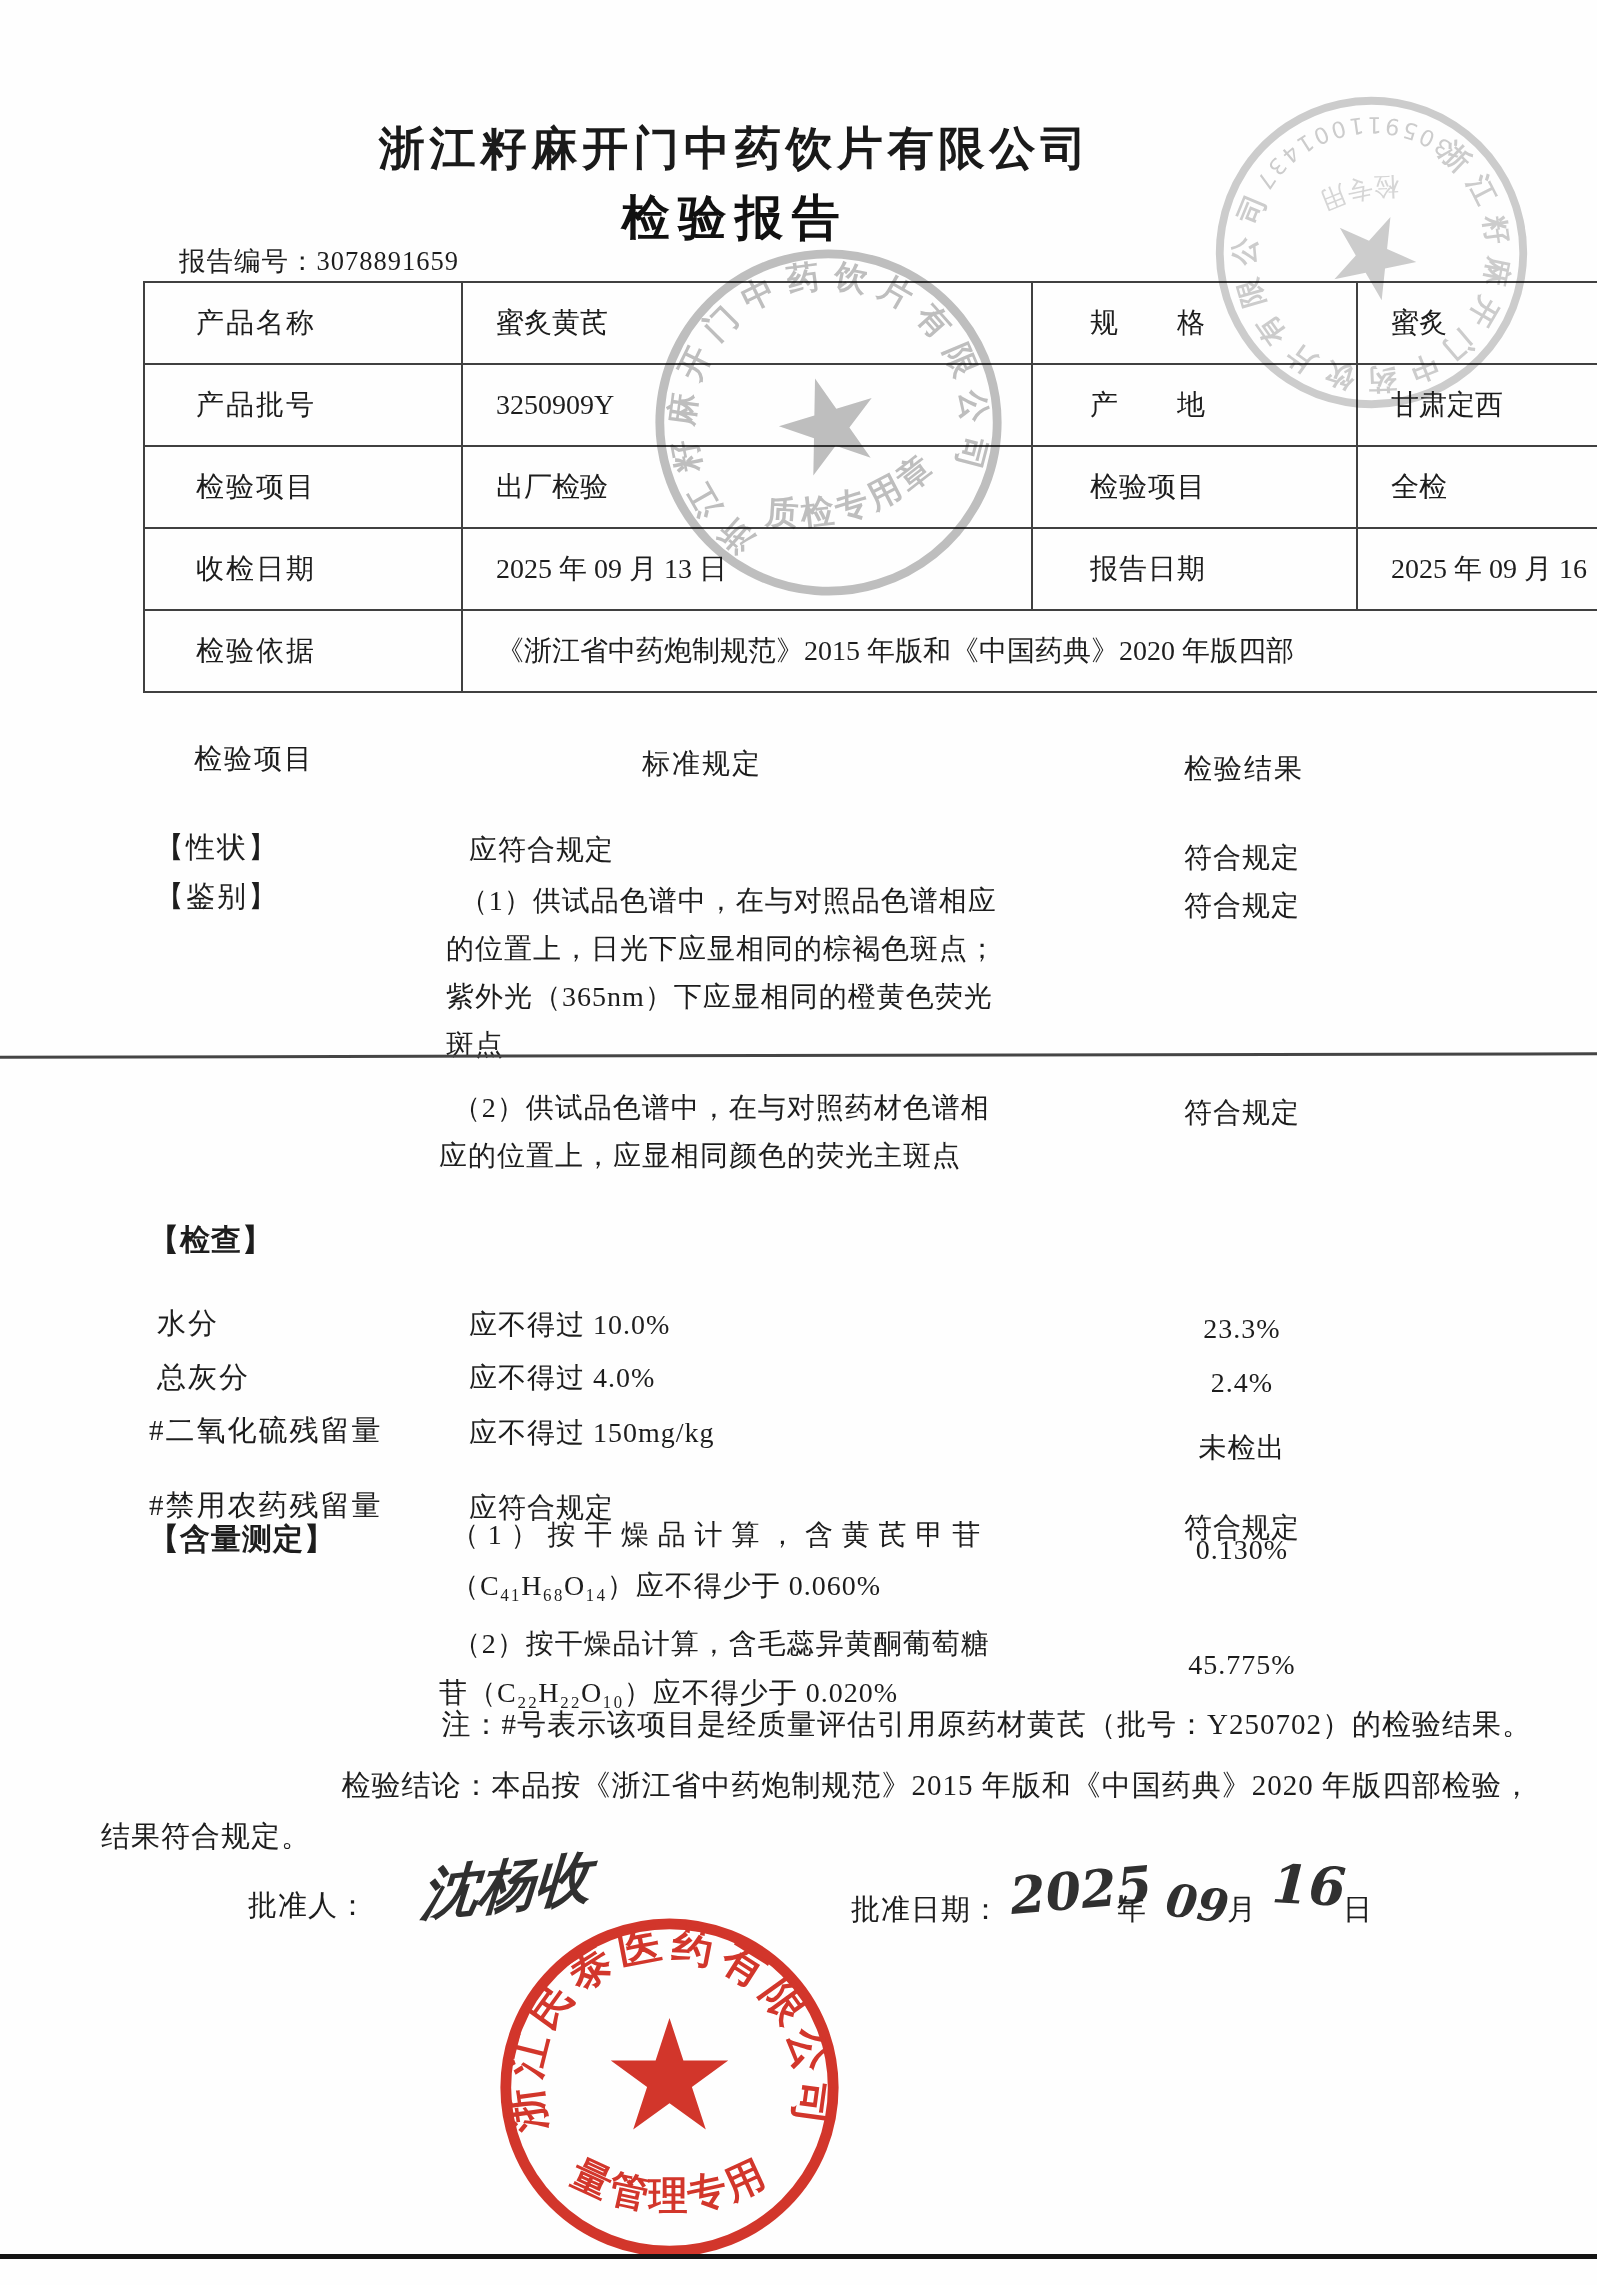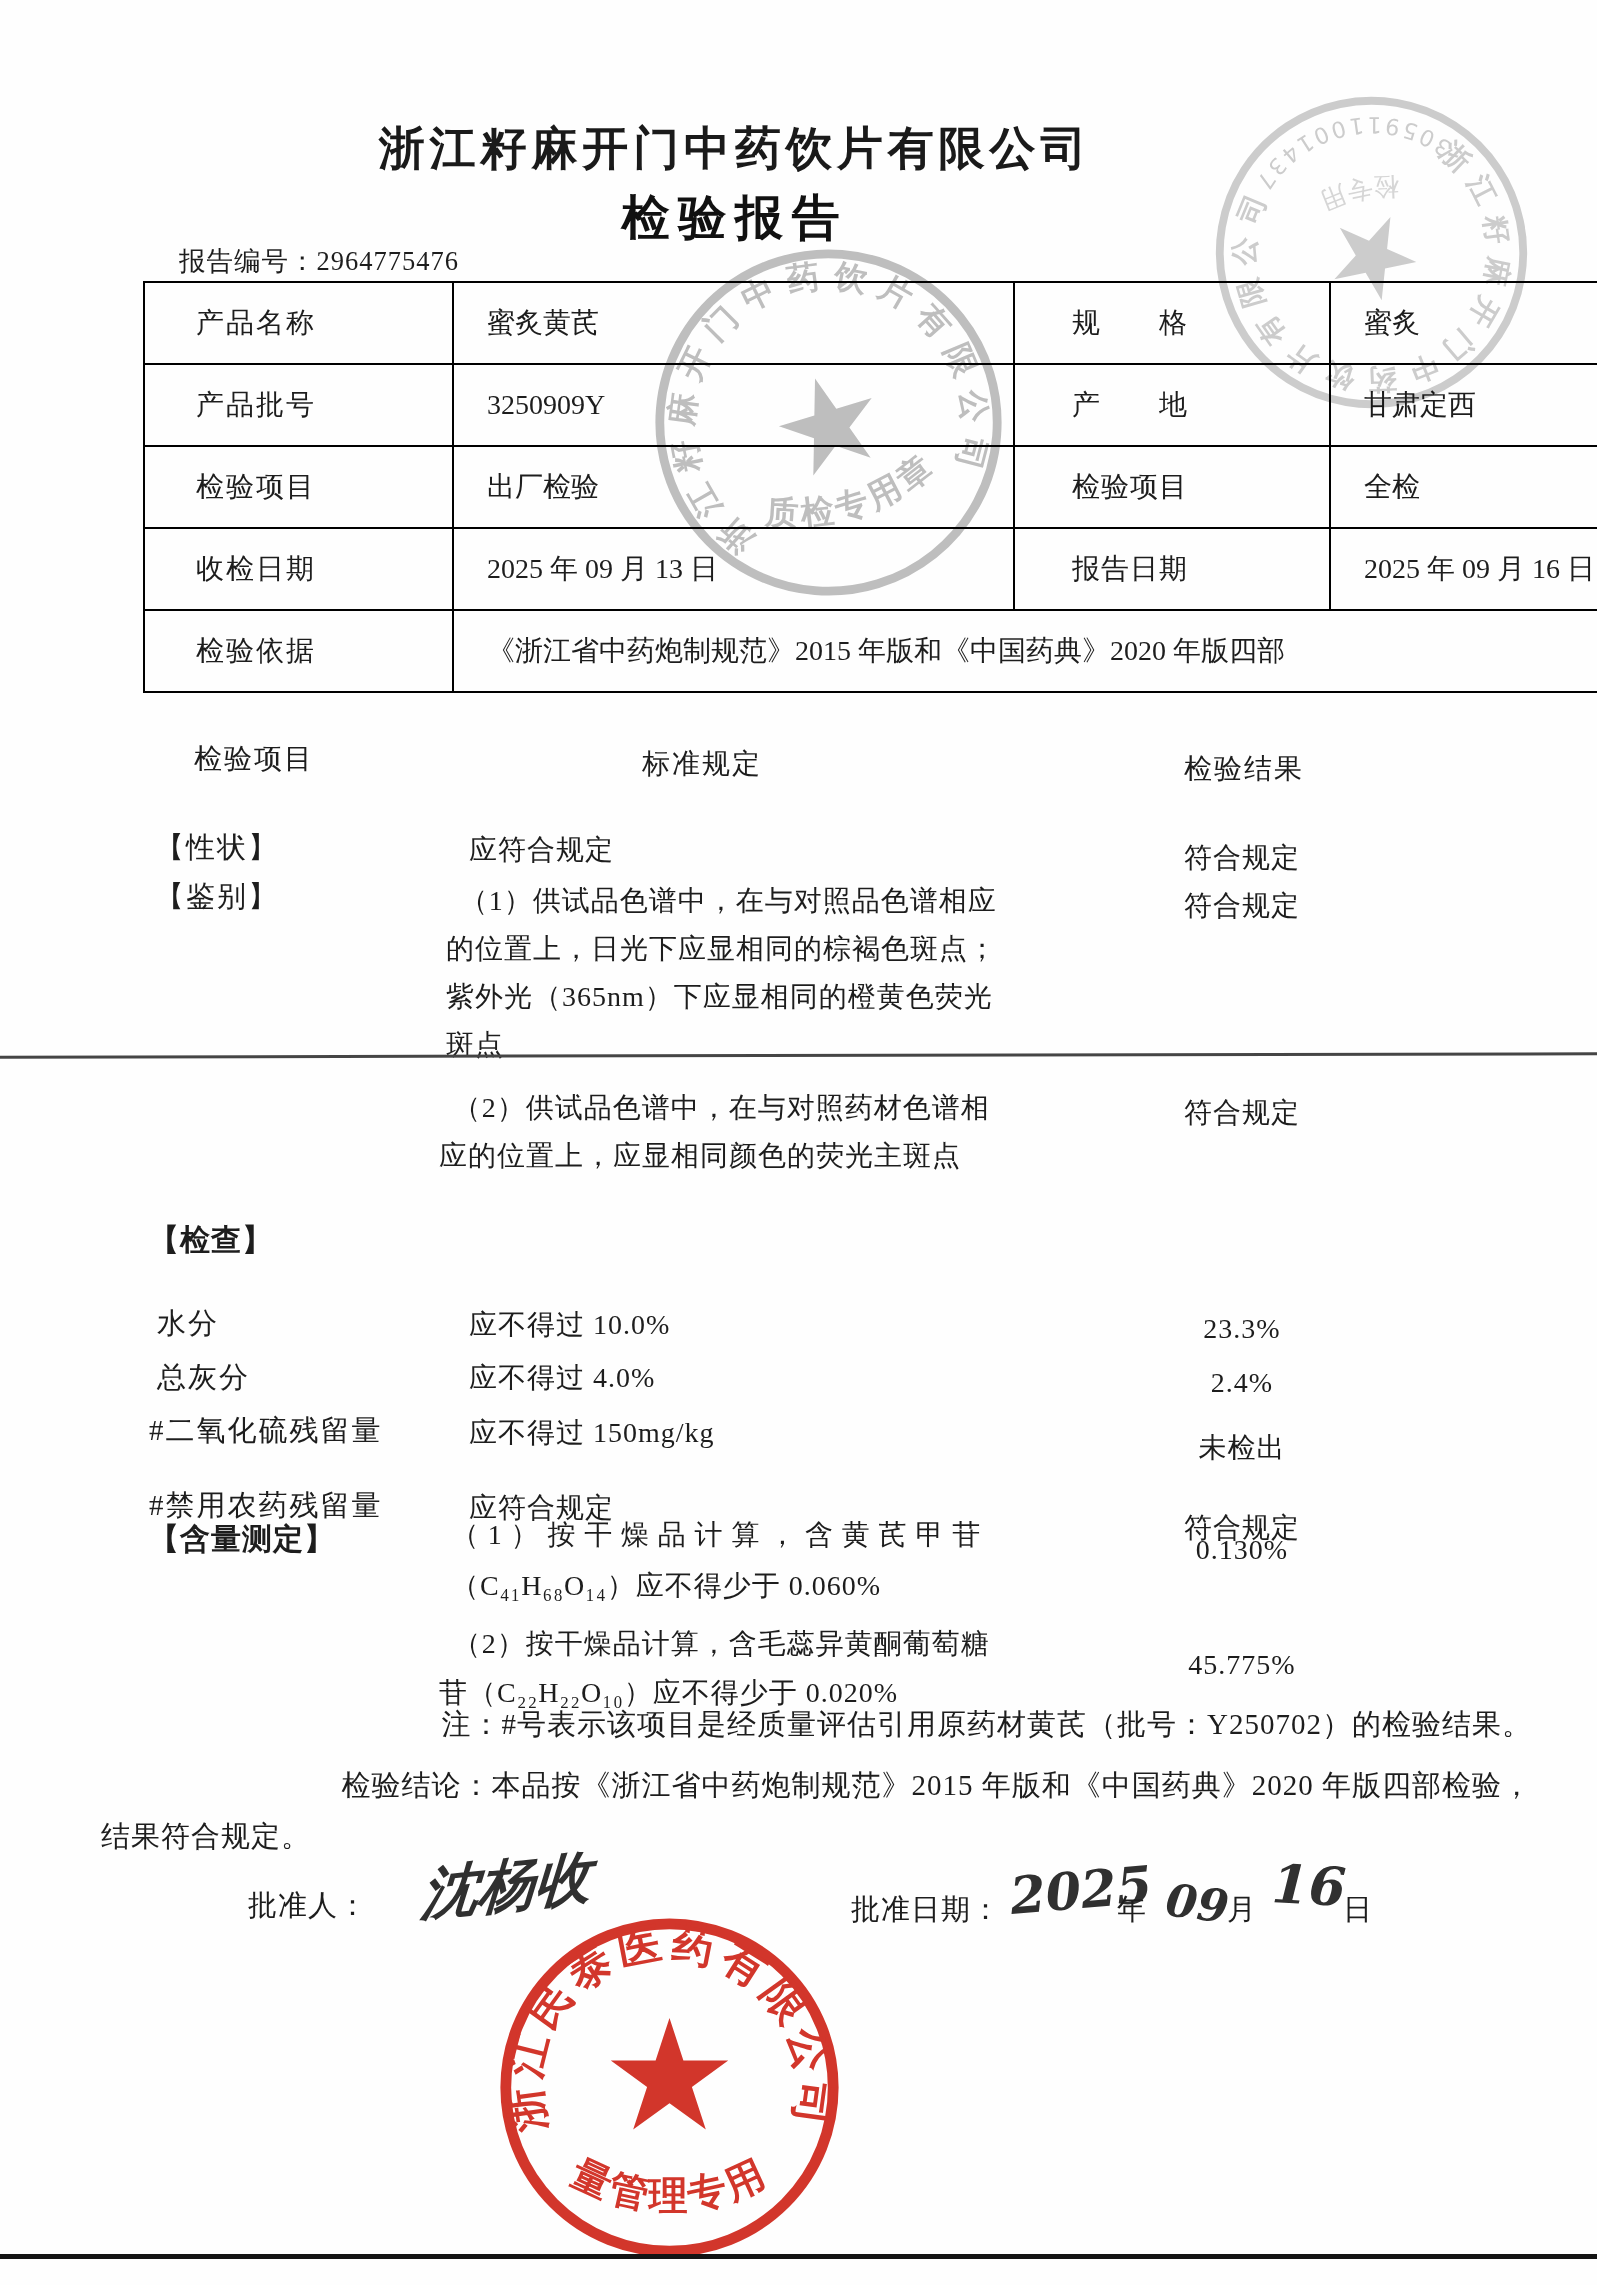--- a/index.html
+++ b/index.html
@@ -17,23 +17,23 @@
   .doc-title{top:118px;font-size:46px;font-weight:700;letter-spacing:4.9px;color:#1a1a1a;}
   .doc-subtitle{top:186px;font-size:48px;font-weight:700;letter-spacing:8.8px;color:#111;}
   .report-no{left:179px;top:243px;font-size:26.5px;letter-spacing:1px;}
   
   table.info{
     position:absolute;left:143px;top:281px;
     width:1308px;border-collapse:collapse;table-layout:fixed;
     font-size:28px;
   }
   table.info td{
-    border:2px solid #000000;
+    border:2px solid #404040;
     height:80px;
-    padding:0 7px 0 33px;
+    padding:0 16px 0 33px;
     vertical-align:middle;
     white-space:nowrap;
     overflow:visible;
   }
   table.info td.lab{padding-left:51px;letter-spacing:2px;}
   table.info td.lab2{padding-left:57px;letter-spacing:1px;}
   td.c1{width:249px;} td.c2{width:519px;} td.c3{width:250px;} td.c4{width:289px;}
   
   .col-head{font-size:28px;letter-spacing:2px;}
   
@@ -52,21 +52,21 @@
   .stamp svg{overflow:visible;}
 </style>
 </head>
 <body>
 
 <div class="page">
 
   <div class="abs center-wrap doc-title">浙江籽麻开门中药饮片有限公司</div>
   <div class="abs center-wrap doc-subtitle">检验报告</div>
   <div class="abs report-no">
-    <span>报告编号：</span><span>2964775476</span>
+    <span>报告编号：</span><span>3078891659</span>
   </div>
 
   <table class="info">
     <tbody>
         <tr>
       <td class="lab c1">产品名称</td>
       <td class="c2">蜜炙黄芪</td>
       <td class="lab2 c3">规　　格</td>
       <td class="c4">蜜炙</td>
     </tr>

